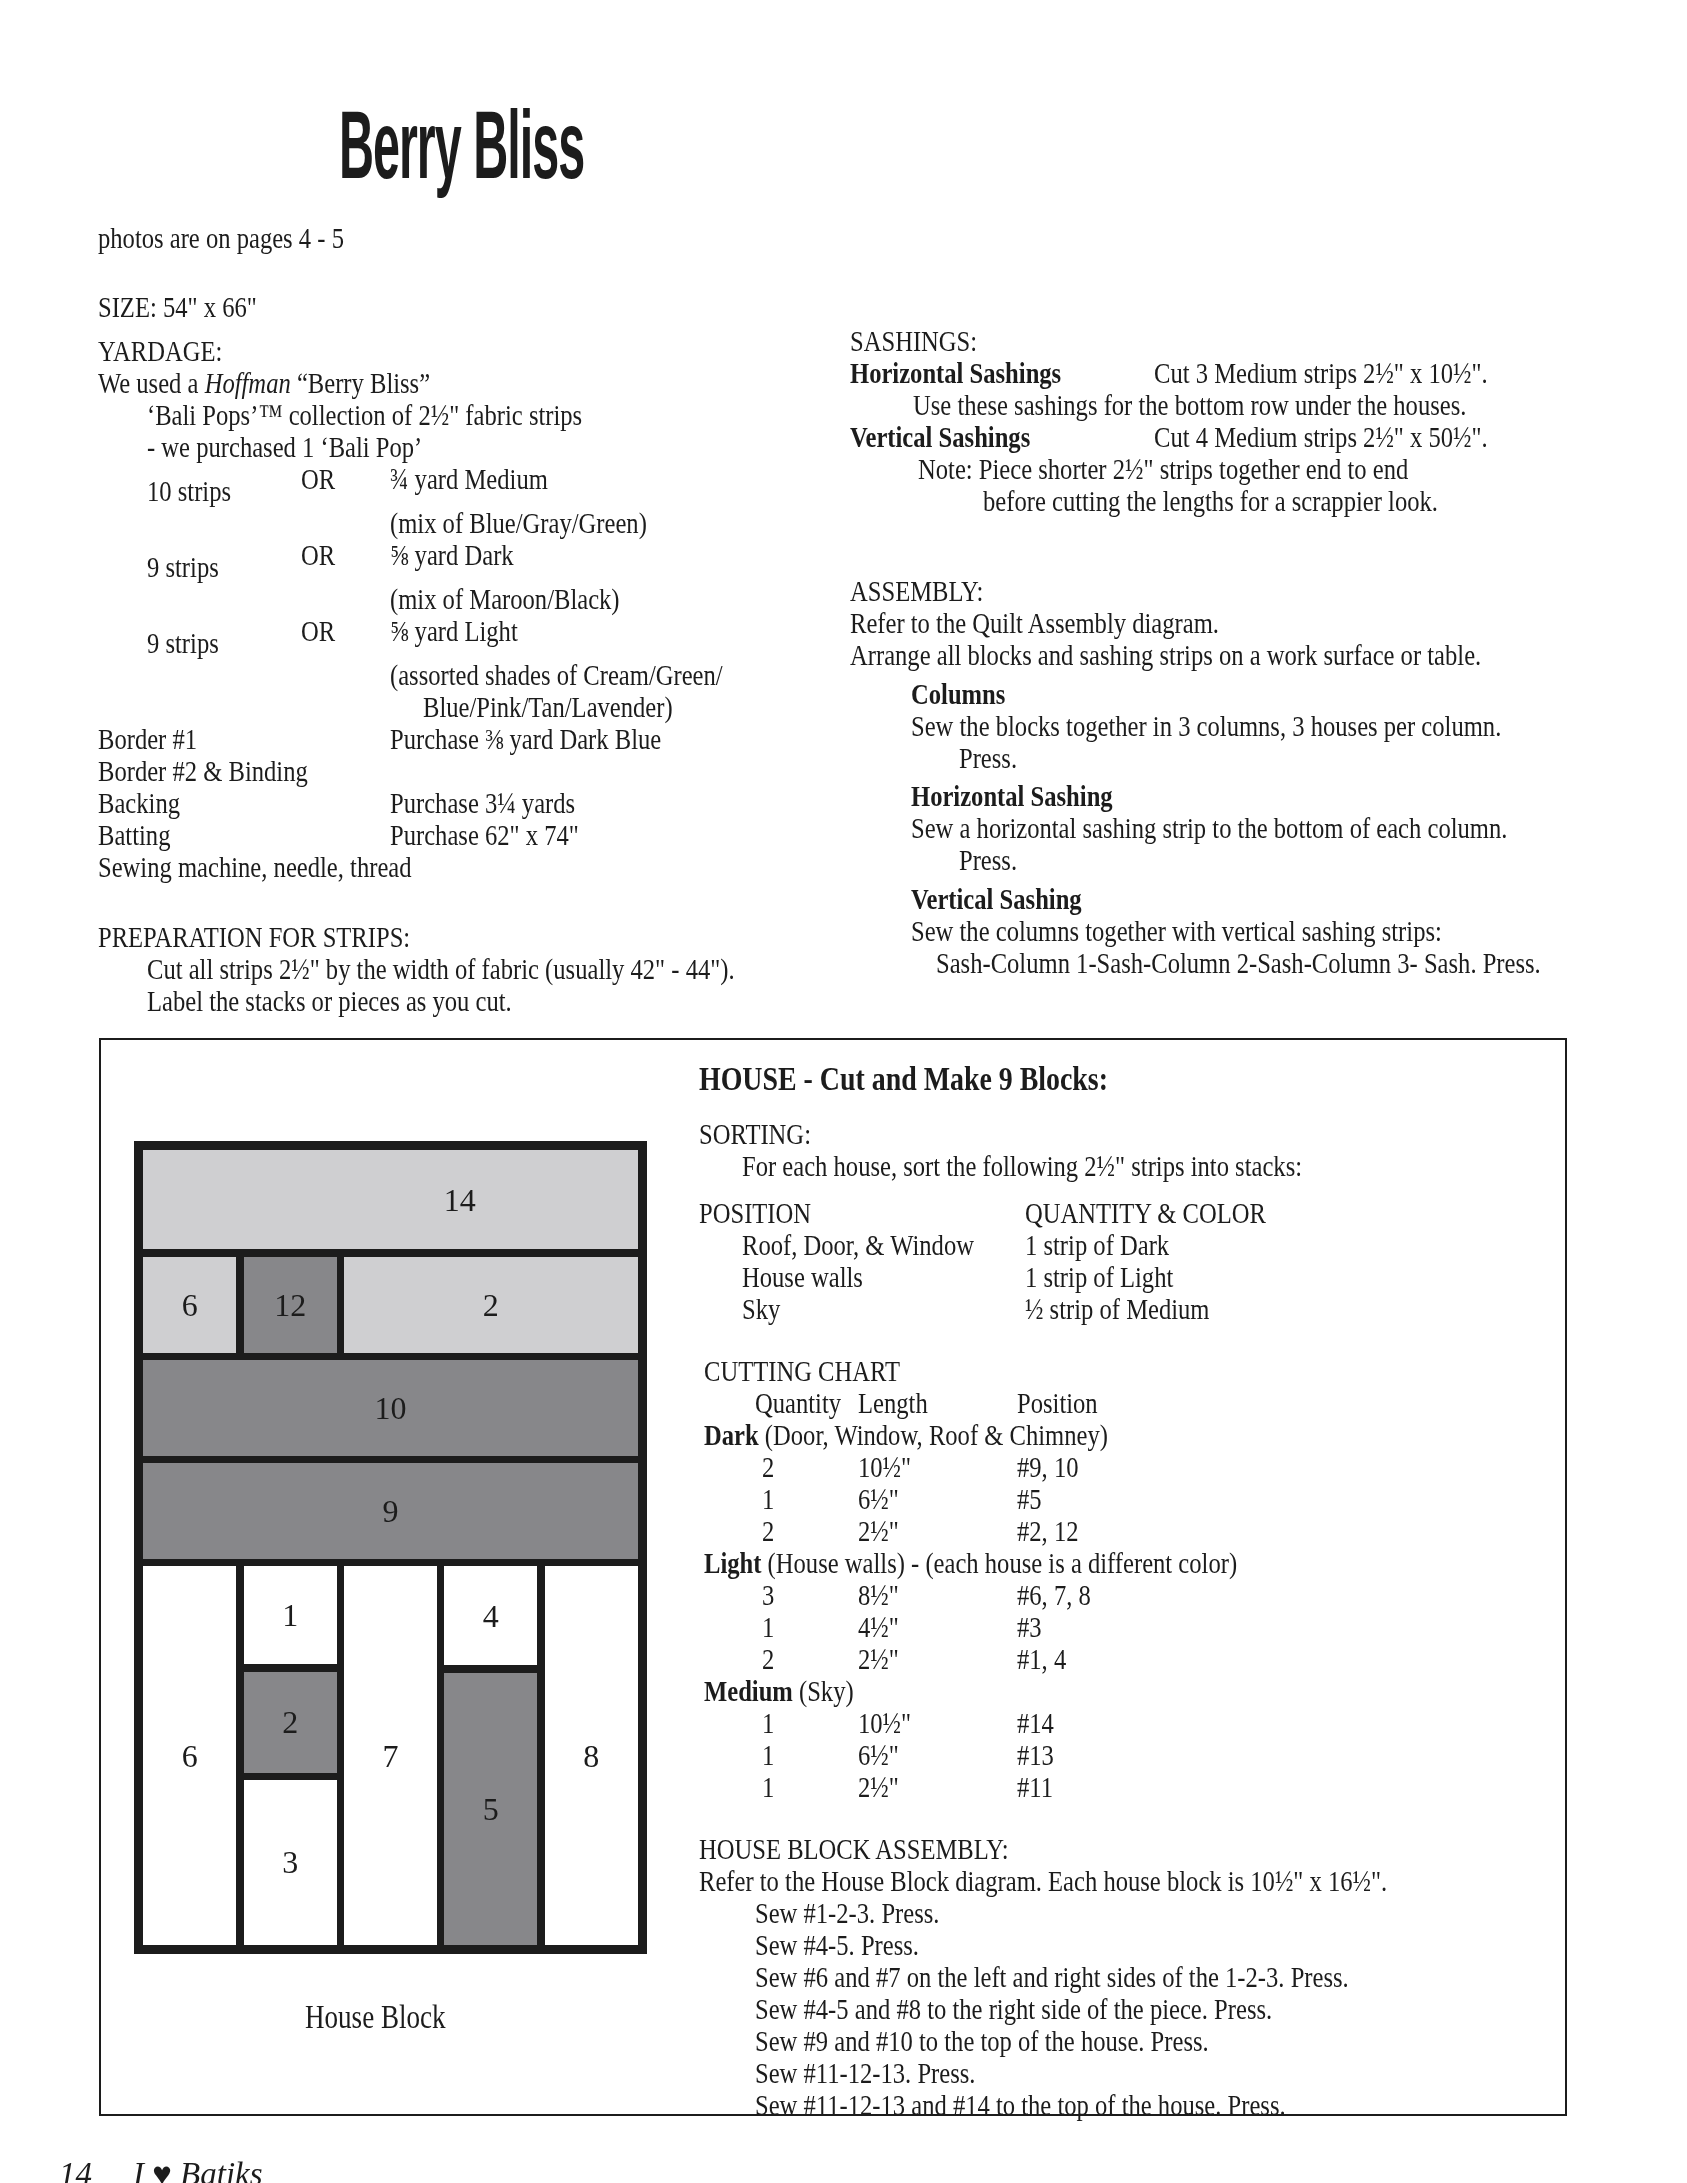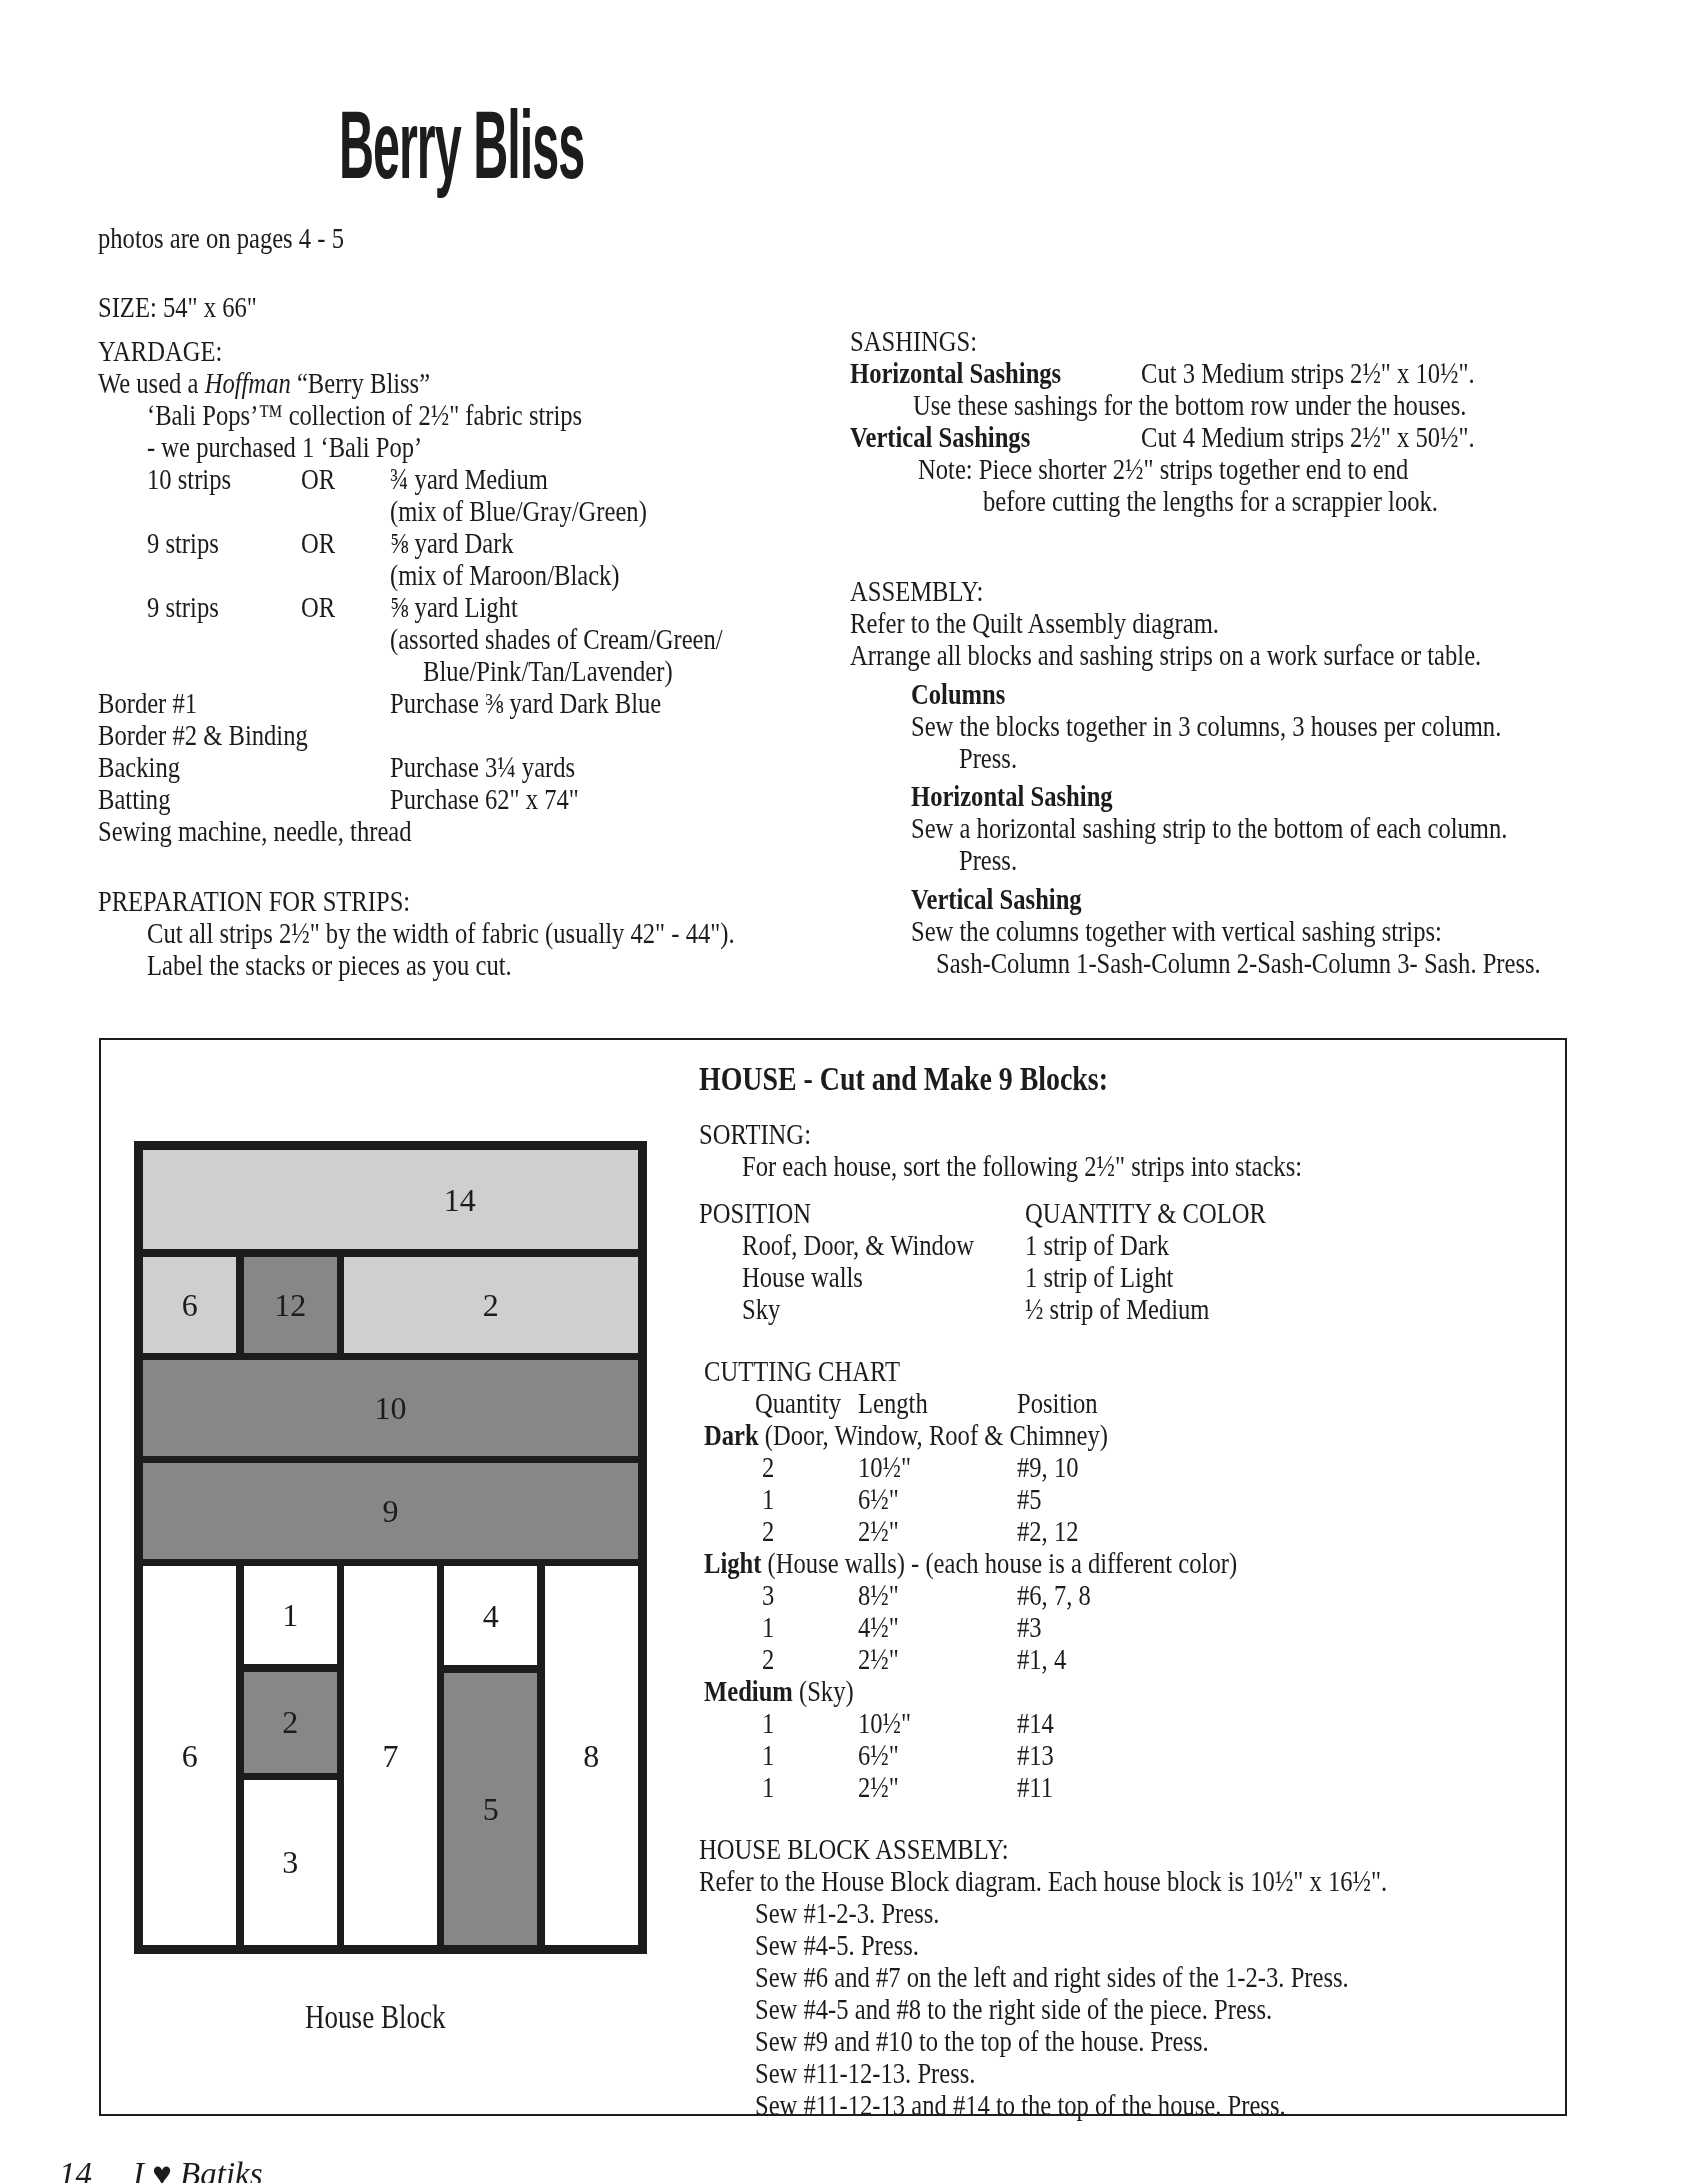--- a/index.html
+++ b/index.html
@@ -24,30 +24,30 @@
 
   
   .top-columns{display:flex;margin-left:98px;height:728px;}
   .col-left{width:752px;flex:none;}
   .col-right{flex:1;padding-top:71px;}
 
   .size-line{margin-top:37px;}
   .yardage-heading{margin-top:12px;}
   .indent1{padding-left:49px;}
   .opt-row{display:flex;padding-left:49px;}
-  .opt-qty{width:154px;flex:none;}
+  .opt-qty{width:154px;flex:none;margin-top:12px;}
   .opt-or{width:89px;flex:none;}
   .opt-note{padding-left:292px;}
   .opt-note2{padding-left:325px;}
   .sup-row{display:flex;margin-top:0;}
   .sup-label{width:292px;flex:none;}
   .prep-heading{margin-top:38px;}
 
   
-  .sash-row{display:flex;}
+  .sash-row{display:flex;gap:13px;}
   .sash-label{width:291px;flex:none;}
   .sash-note1{padding-left:63px;}
   .sash-note2{padding-left:68px;}
   .sash-note3{padding-left:133px;}
   .assembly{margin-top:58px;}
   .asm-step{margin-top:6.6px;padding-left:61px;}
   .asm-press{padding-left:48px;}
   .asm-sash{padding-left:25px;}
 
   

